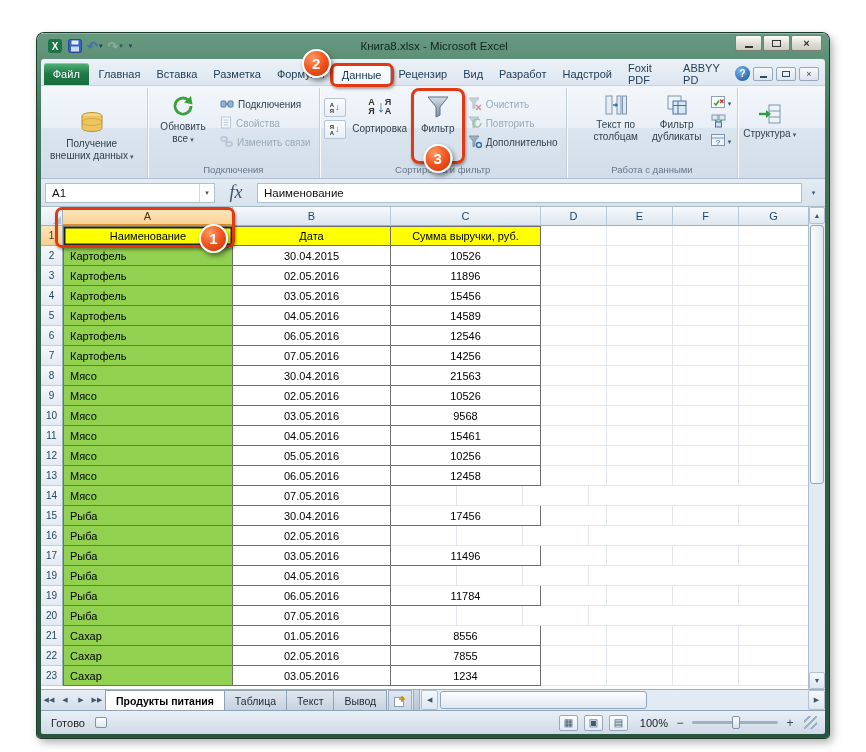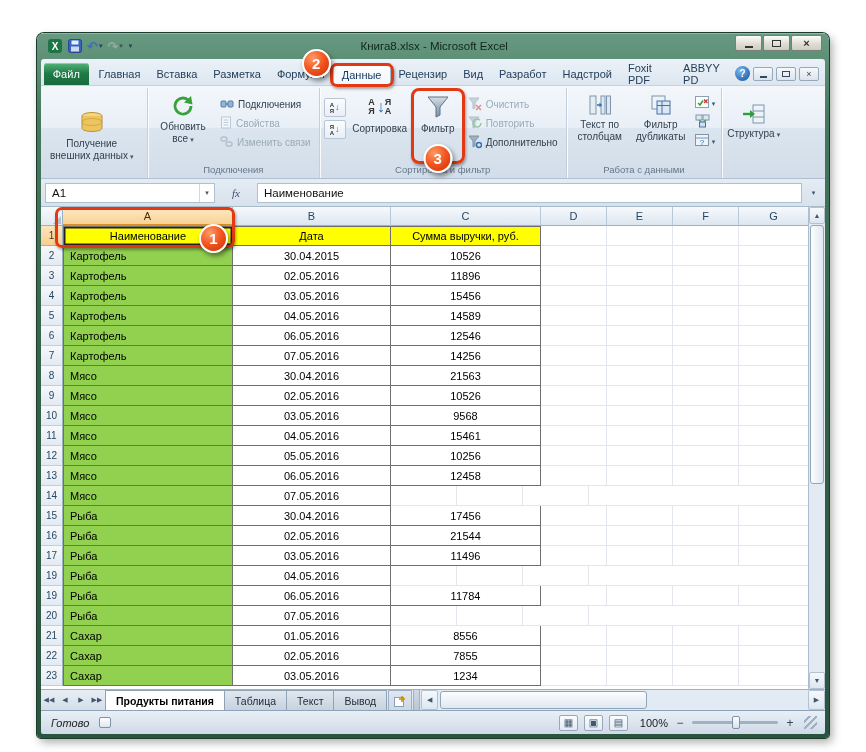--- a/index.html
+++ b/index.html
@@ -76,21 +76,21 @@
   .toolbtn .dd{font-style:normal;font-size:7px;color:#46586b;}
 
   
   .fbar{height:28px;background:linear-gradient(#e4ecf4,#d8e2ed);border-bottom:1px solid #a9bac9;
     display:flex;align-items:center;padding:0 4px;gap:4px;}
   .namebox{width:170px;height:20px;background:#fff;border:1px solid #b0c0d0;display:flex;align-items:center;
     font-size:11.5px;color:#111;padding-left:6px;}
   .nb-dd{margin-left:auto;width:15px;height:100%;display:flex;align-items:center;justify-content:center;
     font-size:7px;color:#44566a;border-left:1px solid #cdd8e3;font-style:normal;}
   .fxbtn{width:34px;height:20px;display:flex;align-items:center;justify-content:center;
-    font-family:"Liberation Serif",serif;font-style:italic;font-size:11px;color:#3c5068;}
+    font-family:"Liberation Serif",serif;font-style:italic;font-size:18px;color:#3c5068;}
   .finput{flex:1;height:20px;background:#fff;border:1px solid #b0c0d0;display:flex;align-items:center;
     font-size:11.5px;color:#111;padding-left:6px;}
   .fexp{width:15px;height:20px;display:flex;align-items:center;justify-content:center;font-size:7px;color:#44566a;}
 
   
   .sheetarea{flex:1;display:flex;overflow:hidden;background:#fff;}
   .grid{flex:1;position:relative;overflow:hidden;background:#fff;display:flex;flex-direction:column;}
   .chrow{height:19px;display:flex;}
   .corner{width:22px;background:linear-gradient(#f7fafd,#e2eaf2);border-right:1px solid #9db0c4;
     border-bottom:1px solid #9db0c4;position:relative;}
@@ -136,21 +136,21 @@
   .hscroll{flex:1;display:flex;align-items:stretch;background:#e2eaf3;}
   .harr{width:17px;background:linear-gradient(#f5f9fc,#dde6f0);border:1px solid #b3c2d2;border-radius:2px;
     display:flex;align-items:center;justify-content:center;font-size:7px;color:#44566a;}
   .htrack{flex:1;position:relative;}
   .hthumb{position:absolute;left:2px;top:1px;bottom:1px;width:56%;background:linear-gradient(#fdfdfe,#dfe8f2);
     border:1px solid #8fa6bd;border-radius:3px;}
 
   
   .statusbar{height:24px;background:linear-gradient(#e9eff6,#cfdae7);border-top:1px solid #8fa3b8;
     display:flex;align-items:center;font-size:11px;color:#222;border-radius:0 0 2px 2px;}
-  .ready{padding-left:10px;font-style:italic;}
+  .ready{padding-left:10px;}
   .macro{width:12px;height:11px;border:1px solid #7f93a6;background:linear-gradient(#fff,#dfe7ef);margin-left:10px;border-radius:2px;}
   .sright{margin-left:auto;display:flex;align-items:center;gap:6px;padding-right:8px;}
   .vb{width:19px;height:16px;border:1px solid #96a8ba;background:linear-gradient(#fbfdfe,#e2eaf2);border-radius:2px;
     display:flex;align-items:center;justify-content:center;font-size:10px;color:#41586e;}
   .zoomlbl{min-width:34px;text-align:right;}
   .zbtn{font-size:12px;color:#33495e;width:12px;text-align:center;}
   .ztrack{width:86px;height:3px;background:#9fb2c4;border-radius:2px;position:relative;}
   .ztrack::before{content:"";position:absolute;left:50%;top:-3px;width:1px;height:9px;background:#7f93a6;}
   .zthumb{position:absolute;left:46%;top:-5px;width:8px;height:13px;background:linear-gradient(#fdfdfe,#d7e1ec);
     border:1px solid #7f93a6;border-radius:2px;display:block;}
@@ -387,21 +387,21 @@
                 </svg></span>
             <span>Дополнительно</span>
           </div>
         </div>
       </div>
       <div class="glabel">Сортировка и фильтр</div>
     </div>
 
     <div class="group">
       <div class="gbody">
-        <div class="bigbtn" style="width:58px;">
+        <div class="bigbtn" style="width:58px;margin-left:16px;">
           <span class="icon">
             <svg width="22" height="22">
                 <rect x="1" y="2" width="6" height="18" fill="#e6edf5" stroke="#7e95ab"></rect>
                 <rect x="12" y="2" width="4" height="18" fill="#dce9f5" stroke="#7e95ab"></rect>
                 <rect x="17.5" y="2" width="4" height="18" fill="#dce9f5" stroke="#7e95ab"></rect>
                 <path d="M8 11 h3" stroke="#2f6db3" stroke-width="1.5"></path>
                 <polygon points="10.5,8.5 10.5,13.5 13,11" fill="#2f6db3"></polygon>
               </svg>
           </span>
           <span class="l">Текст по</span>
@@ -641,21 +641,20 @@
             <div class="cell t" style="width: 150px;">17456</div>
             <div class="cell" style="width: 66px;"></div>
             <div class="cell" style="width: 66px;"></div>
             <div class="cell" style="width: 66px;"></div>
             <div class="cell fill"></div>
           </div>
           <div class="row">
             <div class="rownum">16</div>
             <div class="cell green t first" style="width: 170px;">Рыба</div>
             <div class="cell t" style="width: 158px;">02.05.2016</div>
-            <div class="cell t" style="width: 150px;">21544</div>
             <div class="cell" style="width: 66px;"></div>
             <div class="cell" style="width: 66px;"></div>
             <div class="cell" style="width: 66px;"></div>
             <div class="cell fill"></div>
           </div>
           <div class="row">
             <div class="rownum">17</div>
             <div class="cell green t first" style="width: 170px;">Рыба</div>
             <div class="cell t" style="width: 158px;">03.05.2016</div>
             <div class="cell t" style="width: 150px;">11496</div>

